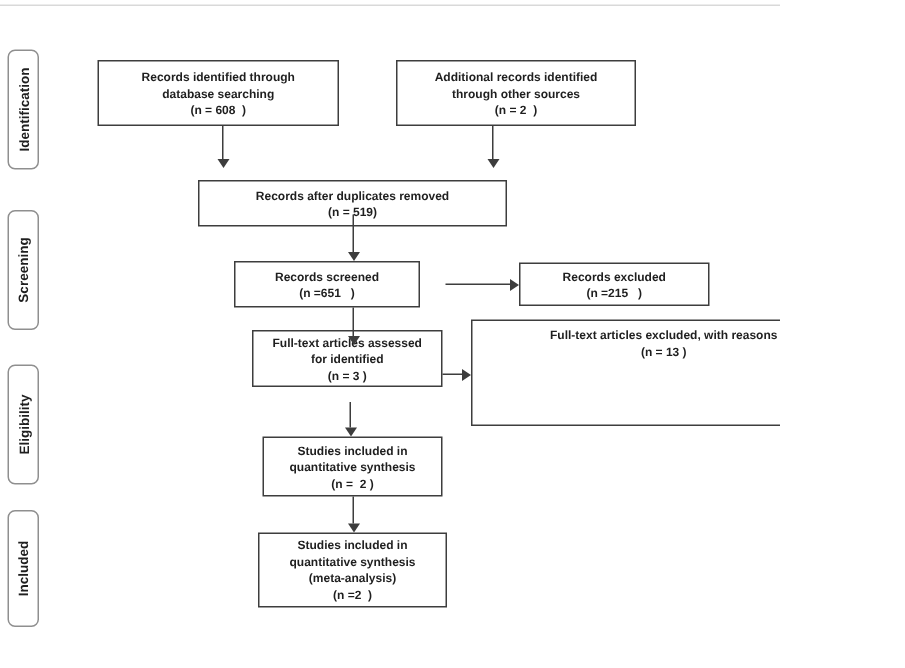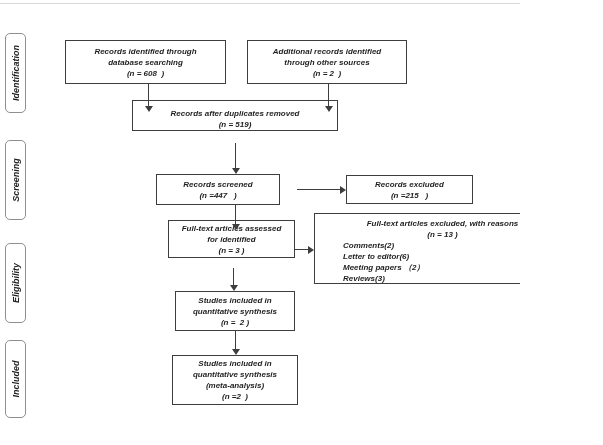--- a/index.html
+++ b/index.html
@@ -13,21 +13,20 @@
   body{
     background:var(--background);
     font-family:"Liberation Sans","DejaVu Sans",sans-serif;
     -webkit-font-smoothing:antialiased;
   }
   .page{
     position:relative;
     width:520px;height:445px;
     background:var(--background);
     overflow:hidden;
-    font-style:italic;
   }
   .top-rule{
     position:absolute;left:0;top:3px;width:603px;height:1px;
     background:var(--rule);
   }
   
   .stage{
     position:absolute;left:5px;width:21px;
     border:1px solid var(--sidebar-border);
     border-radius:5px;
@@ -84,54 +83,48 @@
   </div>
   <div class="stage" style="top:340px;height:78px;">
     <span class="lbl">Included</span>
   </div>
 
   <div class="box" style="left:65px;top:40px;width:161px;height:44px;">
     <div class="ln">Records identified through</div>
     <div class="ln">database searching</div>
     <div class="ln">(n = 608  )</div>
   </div>
-  <div class="box" style="left:247px;top:40px;width:160px;height:44px;">
+  <div class="box" style="left:264px;top:40px;width:160px;height:44px;">
     <div class="ln">Additional records identified</div>
     <div class="ln">through other sources</div>
     <div class="ln">(n = 2  )</div>
   </div>
 
-  <div class="box" style="left:132px;top:100px;width:206px;height:31px;justify-content:flex-end;">
+  <div class="box" style="left:132px;top:120px;width:206px;height:31px;">
     <div class="ln">Records after duplicates removed</div>
     <div class="ln">(n = 519)</div>
   </div>
 
   <div class="box" style="left:156px;top:174px;width:124px;height:31px;">
     <div class="ln">Records screened</div>
-    <div class="ln">(n =447   )</div>
+    <div class="ln">(n =651   )</div>
   </div>
   <div class="box" style="left:346px;top:175px;width:127px;height:29px;">
     <div class="ln">Records excluded</div>
     <div class="ln">(n =215   )</div>
   </div>
 
   <div class="box" style="left:168px;top:220px;width:127px;height:38px;">
     <div class="ln">Full-text articles assessed</div>
     <div class="ln">for identified</div>
     <div class="ln">(n = 3 )</div>
   </div>
   <div class="box" style="left:314px;top:213px;width:257px;height:71px;justify-content:flex-start;padding-top:4px;">
     <div class="ln">Full-text articles excluded, with reasons</div>
     <div class="ln">(n = 13 )</div>
-    <div class="reasons">
-      <div class="ln">Comments(2)</div>
-      <div class="ln">Letter to editor(6)</div>
-      <div class="ln">Meeting papers （2）</div>
-      <div class="ln">Reviews(3)</div>
-    </div>
   </div>
 
   <div class="box" style="left:175px;top:291px;width:120px;height:40px;">
     <div class="ln">Studies included in</div>
     <div class="ln">quantitative synthesis</div>
     <div class="ln">(n =  2 )</div>
   </div>
 
   <div class="box" style="left:172px;top:355px;width:126px;height:50px;">
     <div class="ln">Studies included in</div>

